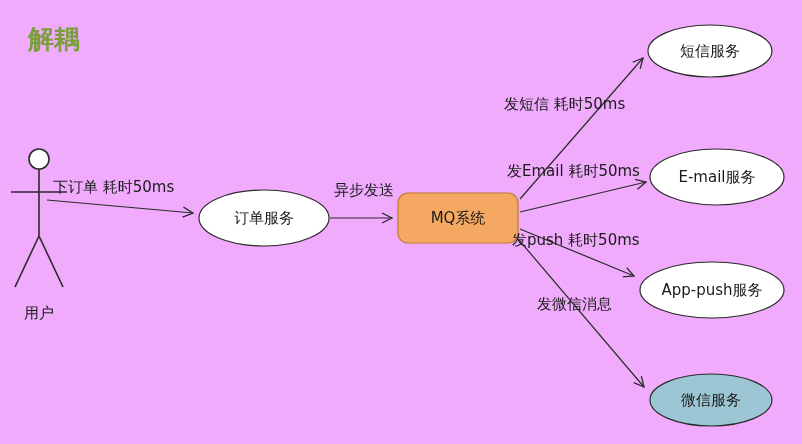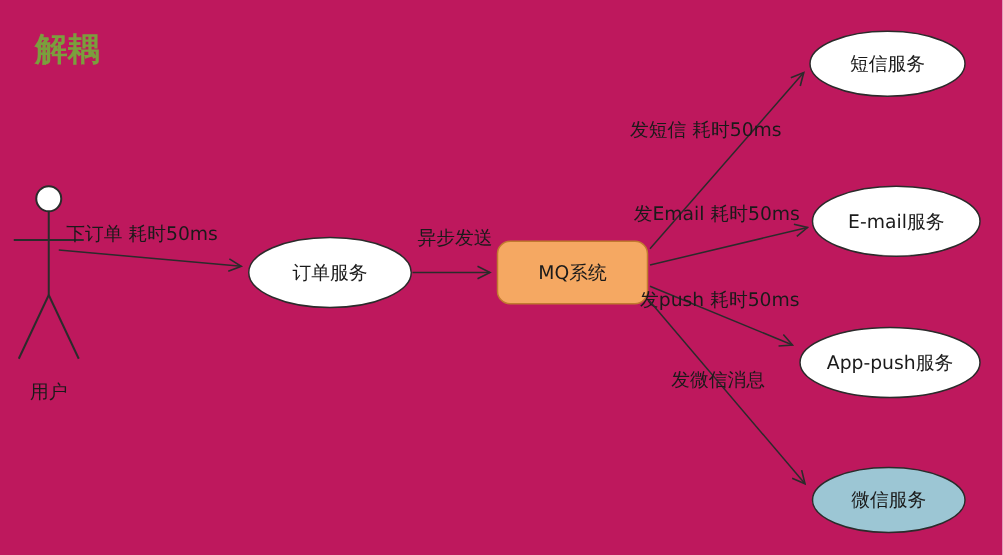--- a/index.html
+++ b/index.html
@@ -4,21 +4,21 @@
 <style>
   html, body {
     margin: 0;
     padding: 0;
     background: #ffffff;
   }
   #stage {
     position: relative;
     width: 802px;
     height: 444px;
-    background: #be185d;
+    background: #f0abfc;
     overflow: hidden;
     text-decoration: underline;
   }
   svg {
     display: block;
     font-family: "DejaVu Sans", sans-serif;
   }
   .title {
     font-size: 26px;
     font-weight: bold;

